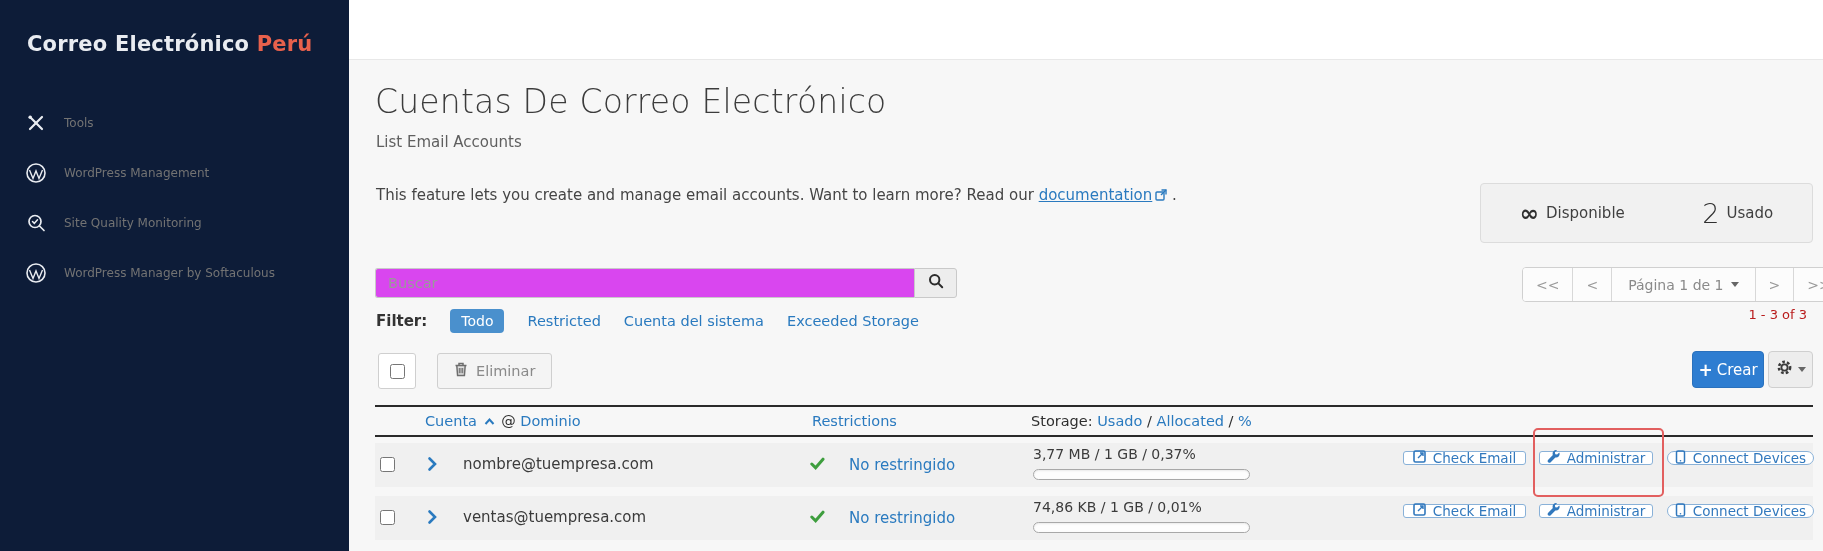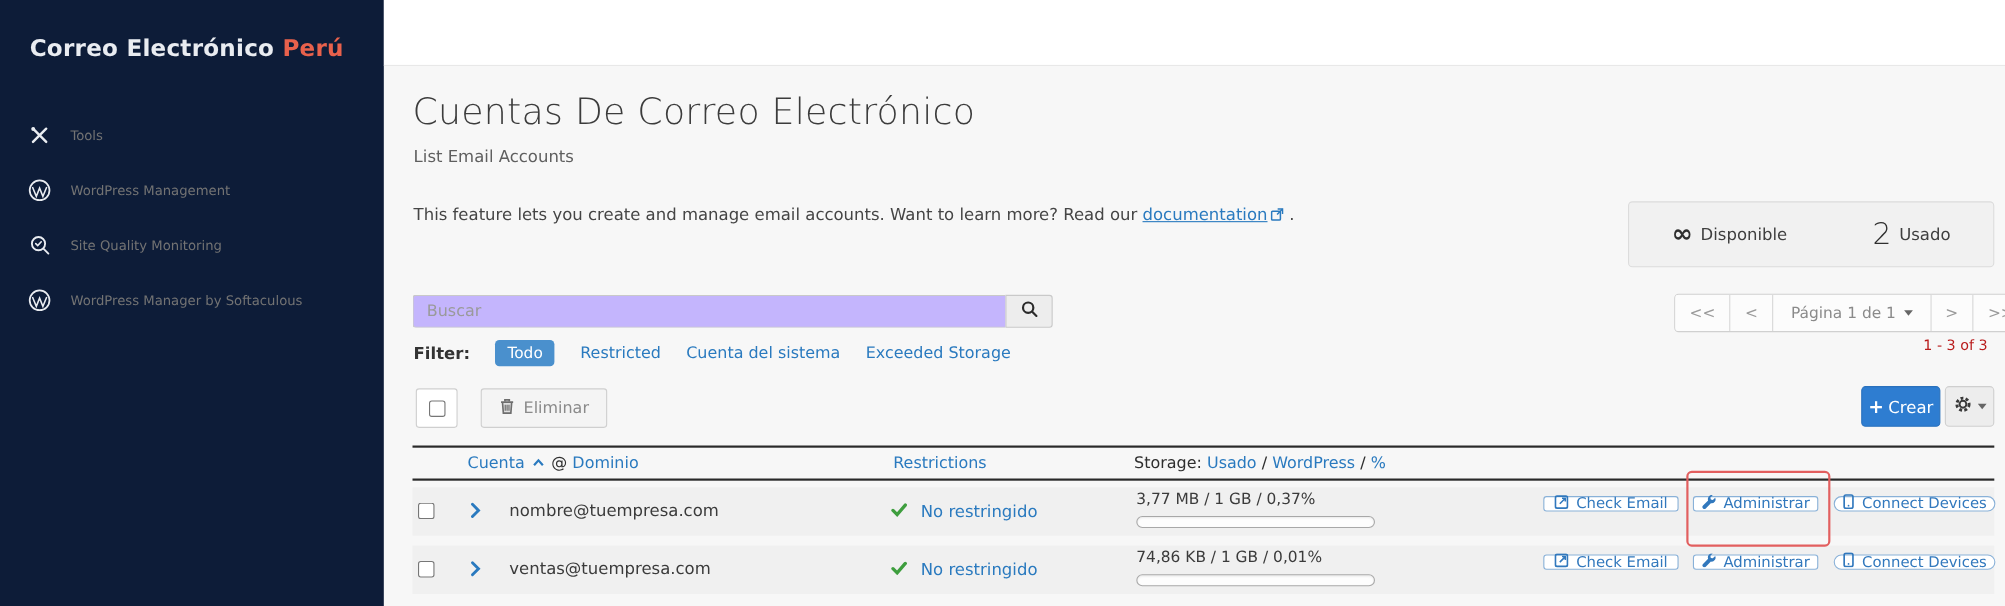--- a/index.html
+++ b/index.html
@@ -28,21 +28,21 @@
 
   
   .stats-box { position:absolute; left:1131px; top:183px; width:333px; height:60px; background:#f1f1f1; border:1px solid #dcdcdc; border-radius:4px; display:flex; align-items:center; justify-content:space-around; }
   .stat { display:flex; align-items:center; gap:7px; }
   .stat .big { font-size:27px; font-weight:300; color:#2f2f2f; }
   .stat .inf { font-size:23px; font-weight:700; color:#2f2f2f; }
   .stat .lbl { font-size:15px; color:#3f3f3f; }
 
   
   .search-group { position:absolute; left:26px; top:268px; display:flex; height:30px; }
-  .search-input { width:539px; height:30px; border:1px solid #c9c9c9; border-right:none; border-radius:3px 0 0 3px; background:#c4b5fd; padding:0 12px; font-size:14.5px; color:#333; outline:none; font-family:inherit; }
+  .search-input { width:539px; height:30px; border:1px solid #c9c9c9; border-right:none; border-radius:3px 0 0 3px; background:#d946ef; padding:0 12px; font-size:14.5px; color:#333; outline:none; font-family:inherit; }
   .search-input::placeholder { color:#9a9a9a; }
   .search-btn { width:43px; height:30px; border:1px solid #c9c9c9; border-radius:0 3px 3px 0; background:#ededed; display:flex; align-items:center; justify-content:center; cursor:pointer; }
 
   
   .pagination { position:absolute; left:1173px; top:267px; height:35px; display:flex; border:1px solid #d0d0d0; border-radius:4px; background:#fcfcfc; overflow:hidden; }
   .pg-btn { display:flex; align-items:center; justify-content:center; padding:0 13px; font-size:14px; color:#9a9a9a; border-left:1px solid #d8d8d8; cursor:pointer; background:#fcfcfc; white-space:nowrap; }
   .pg-btn:first-child { border-left:none; }
   .pg-current { color:#8a8a8a; padding:0 16px; gap:7px; }
   .caret-down { width:0; height:0; border-left:4px solid transparent; border-right:4px solid transparent; border-top:5px solid #666; display:inline-block; }
   .range-text { position:absolute; left:1173px; top:307px; width:285px; text-align:right; font-size:13px; color:#b91c1c; }
@@ -68,21 +68,21 @@
   .th-link { color:#2a7abf; cursor:pointer; }
   .th-dark { color:#2f2f2f; }
   .h-account { left:50px; } .h-restr { left:437px; } .h-storage { left:656px; }
 
   .trow { position:relative; height:44px; background:#f0f0f0; }
   .trow.r1 { margin-top:6px; }
   .trow.r2 { margin-top:9px; }
   .row-check { position:absolute; left:5px; top:14px; }
   .expander { position:absolute; left:52px; top:13px; cursor:pointer; }
   .email { position:absolute; left:88px; top:12px; font-size:15px; color:#3b3b3b; }
-  .restr-cell { position:absolute; left:435px; top:12px; display:flex; align-items:center; gap:12px;text-align:center; }
+  .restr-cell { position:absolute; left:435px; top:12px; display:flex; align-items:center; gap:24px;text-align:center; }
   .restr-link { font-size:15px; color:#2a7abf; cursor:pointer; }
   .storage-text { position:absolute; left:658px; top:3px; font-size:14px; color:#3b3b3b; }
   .storage-bar { position:absolute; left:658px; top:26px; width:217px; height:11px; background:#fdfdfd; border:1px solid #a8a8a8; border-radius:6px; box-shadow:inset 0 1px 2px rgba(0,0,0,.08); }
   .act-btn { position:absolute; top:8px; height:14px; background:#fff; border:1px solid #89b1d8; border-radius:3px; color:#3178bd; font-size:13.5px; display:flex; align-items:center; justify-content:center; gap:7px; cursor:pointer; white-space:nowrap; }
   .a-check { left:1028px; width:123px; }
   .a-admin { left:1164px; width:114px; }
   .a-connect { left:1292px; width:147px;border-radius:13px; }
 
   
   .annotation { position:absolute; left:1184px; top:428px; width:131px; height:69px; border:2px solid #e25f5f; border-radius:5px; pointer-events:none; }
@@ -237,21 +237,21 @@
           <span class="th-dark">@</span>
           <span class="th-link">Dominio</span>
         </div>
         <div class="cell h-restr">
           <span class="th-link">Restrictions</span>
         </div>
         <div class="cell h-storage">
           <span class="th-dark">Storage:</span>
           <span class="th-link">Usado</span>
           <span class="th-dark">/</span>
-          <span class="th-link">WordPress</span>
+          <span class="th-link">Allocated</span>
           <span class="th-dark">/</span>
           <span class="th-link">%</span>
         </div>
       </div>
 
       <div class="trow r1">
         <input class="row-check" type="checkbox" style="">
         <span class="expander">
           <svg width="11" height="16" viewBox="0 0 11 16" fill="none" stroke="#2a7abf" stroke-width="2.6" stroke-linecap="round">
               <path d="M2.5 2.5 L8 8 L2.5 13.5"></path>

